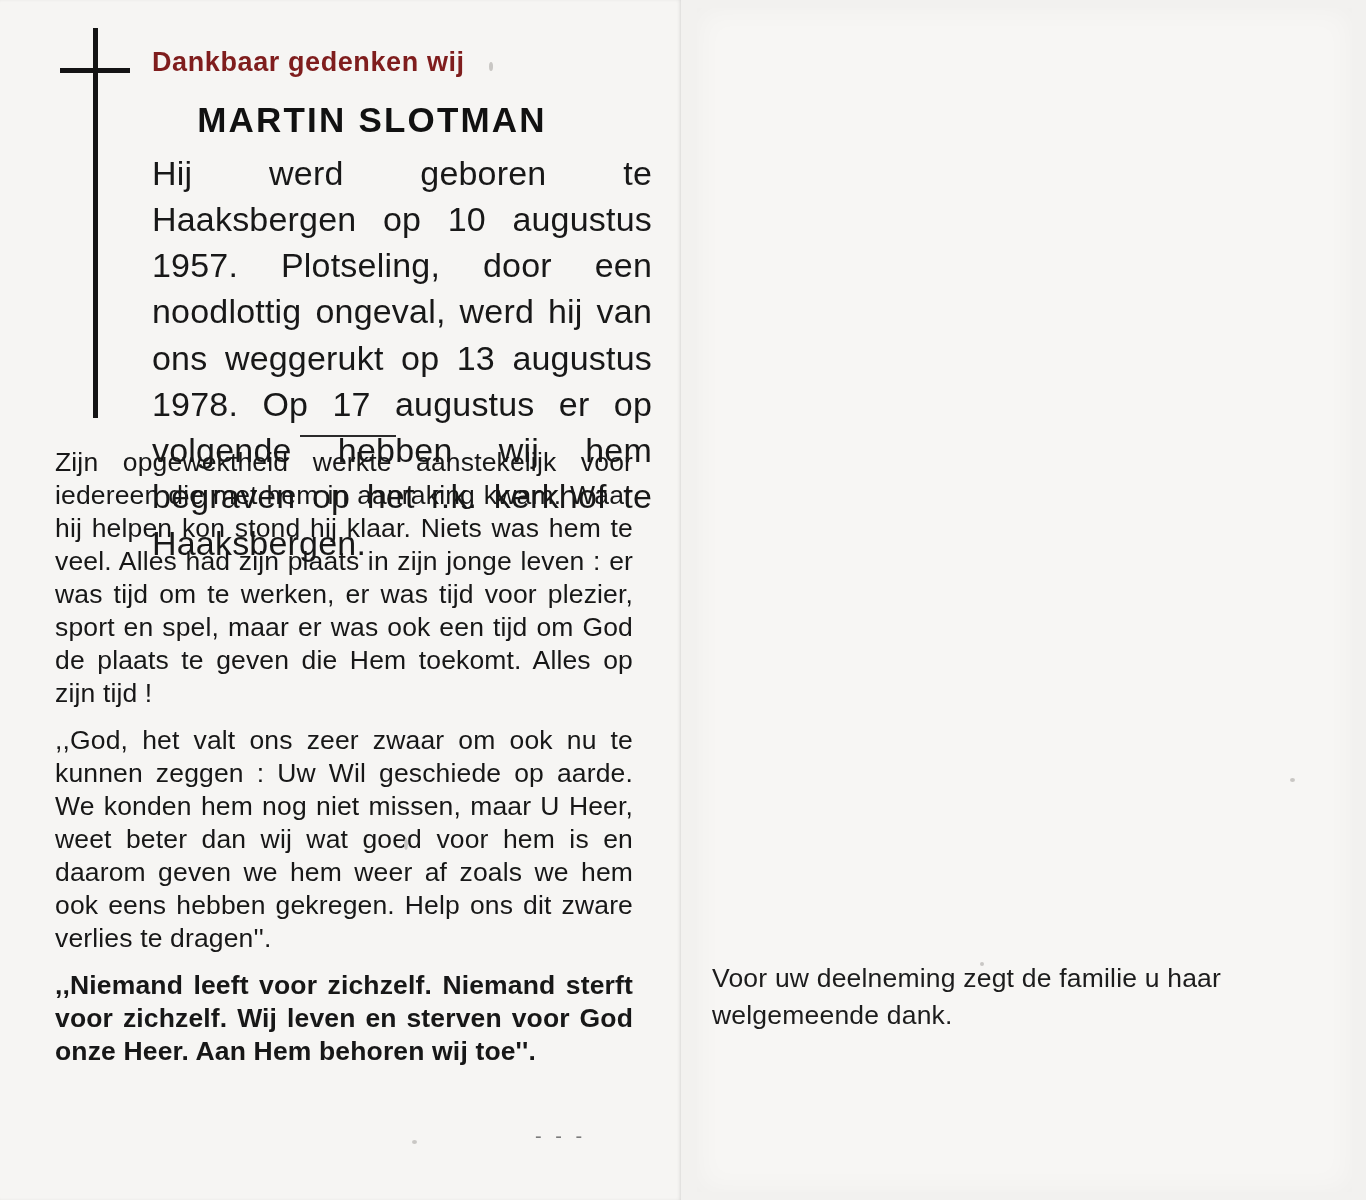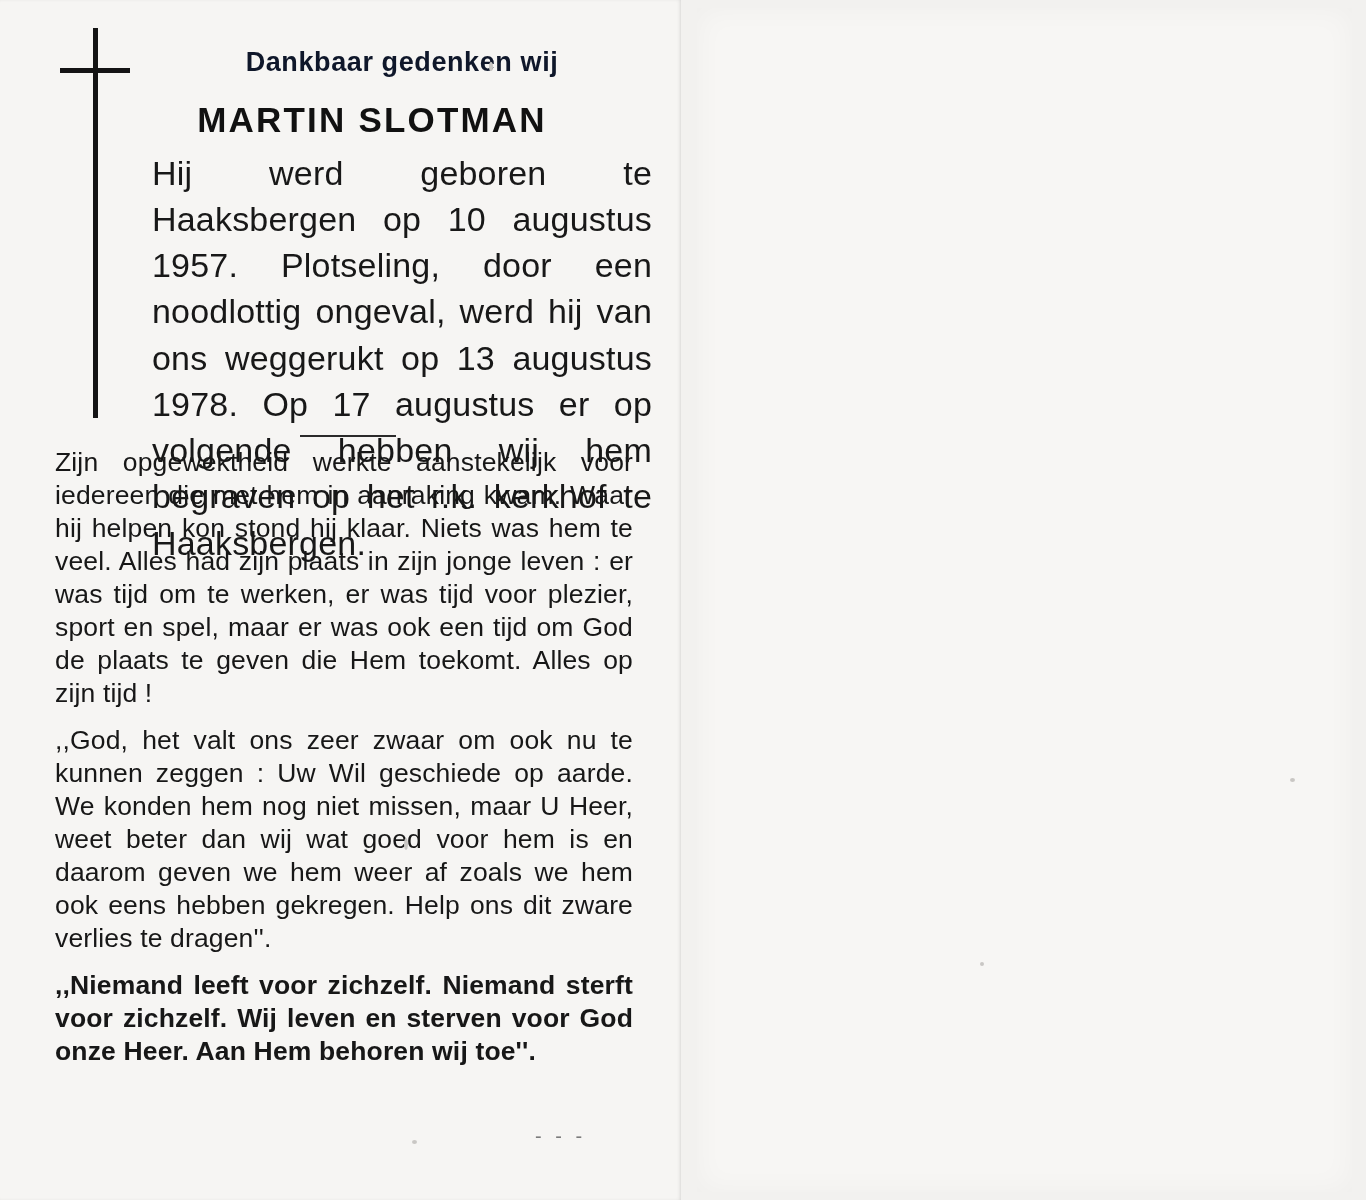--- a/index.html
+++ b/index.html
@@ -83,24 +83,23 @@
   .header-block {
     position: absolute;
     left: 152px;
     top: 48px;
     width: 500px;
   }
   .intro-line {
     font-size: 27px;
     font-weight: 700;
     letter-spacing: 0.6px;
-    color: #0f172a;
+    color: #7f1d1d;
     margin: 0 0 22px 0;
     line-height: 1.1;
-    text-align: center;
   }
   .deceased-name {
     font-size: 35px;
     font-weight: 700;
     letter-spacing: 2.2px;
     color: #111111;
     margin: 0 0 10px 0;
     text-align: center;
     padding-right: 60px;
   }
@@ -195,17 +194,18 @@
 
     <div class="speck" style="left:489px; top:62px; width:4px; height:9px;"></div>
     <div class="speck" style="left:404px; top:838px; width:4px; height:12px;"></div>
     <div class="speck" style="left:412px; top:1140px; width:5px; height:4px;"></div>
   </div>
 
   <div class="leaf-right">
     <div class="leaf-right-inner"></div>
   </div>
 
+  <div class="thanks">Voor uw deelneming zegt de familie u haar welgemeende dank.</div>
 
   <div class="speck" style="left:1290px; top:778px; width:5px; height:4px;"></div>
   <div class="speck" style="left:980px; top:962px; width:4px; height:4px;"></div>
 
 </div>
 
 </body></html>

